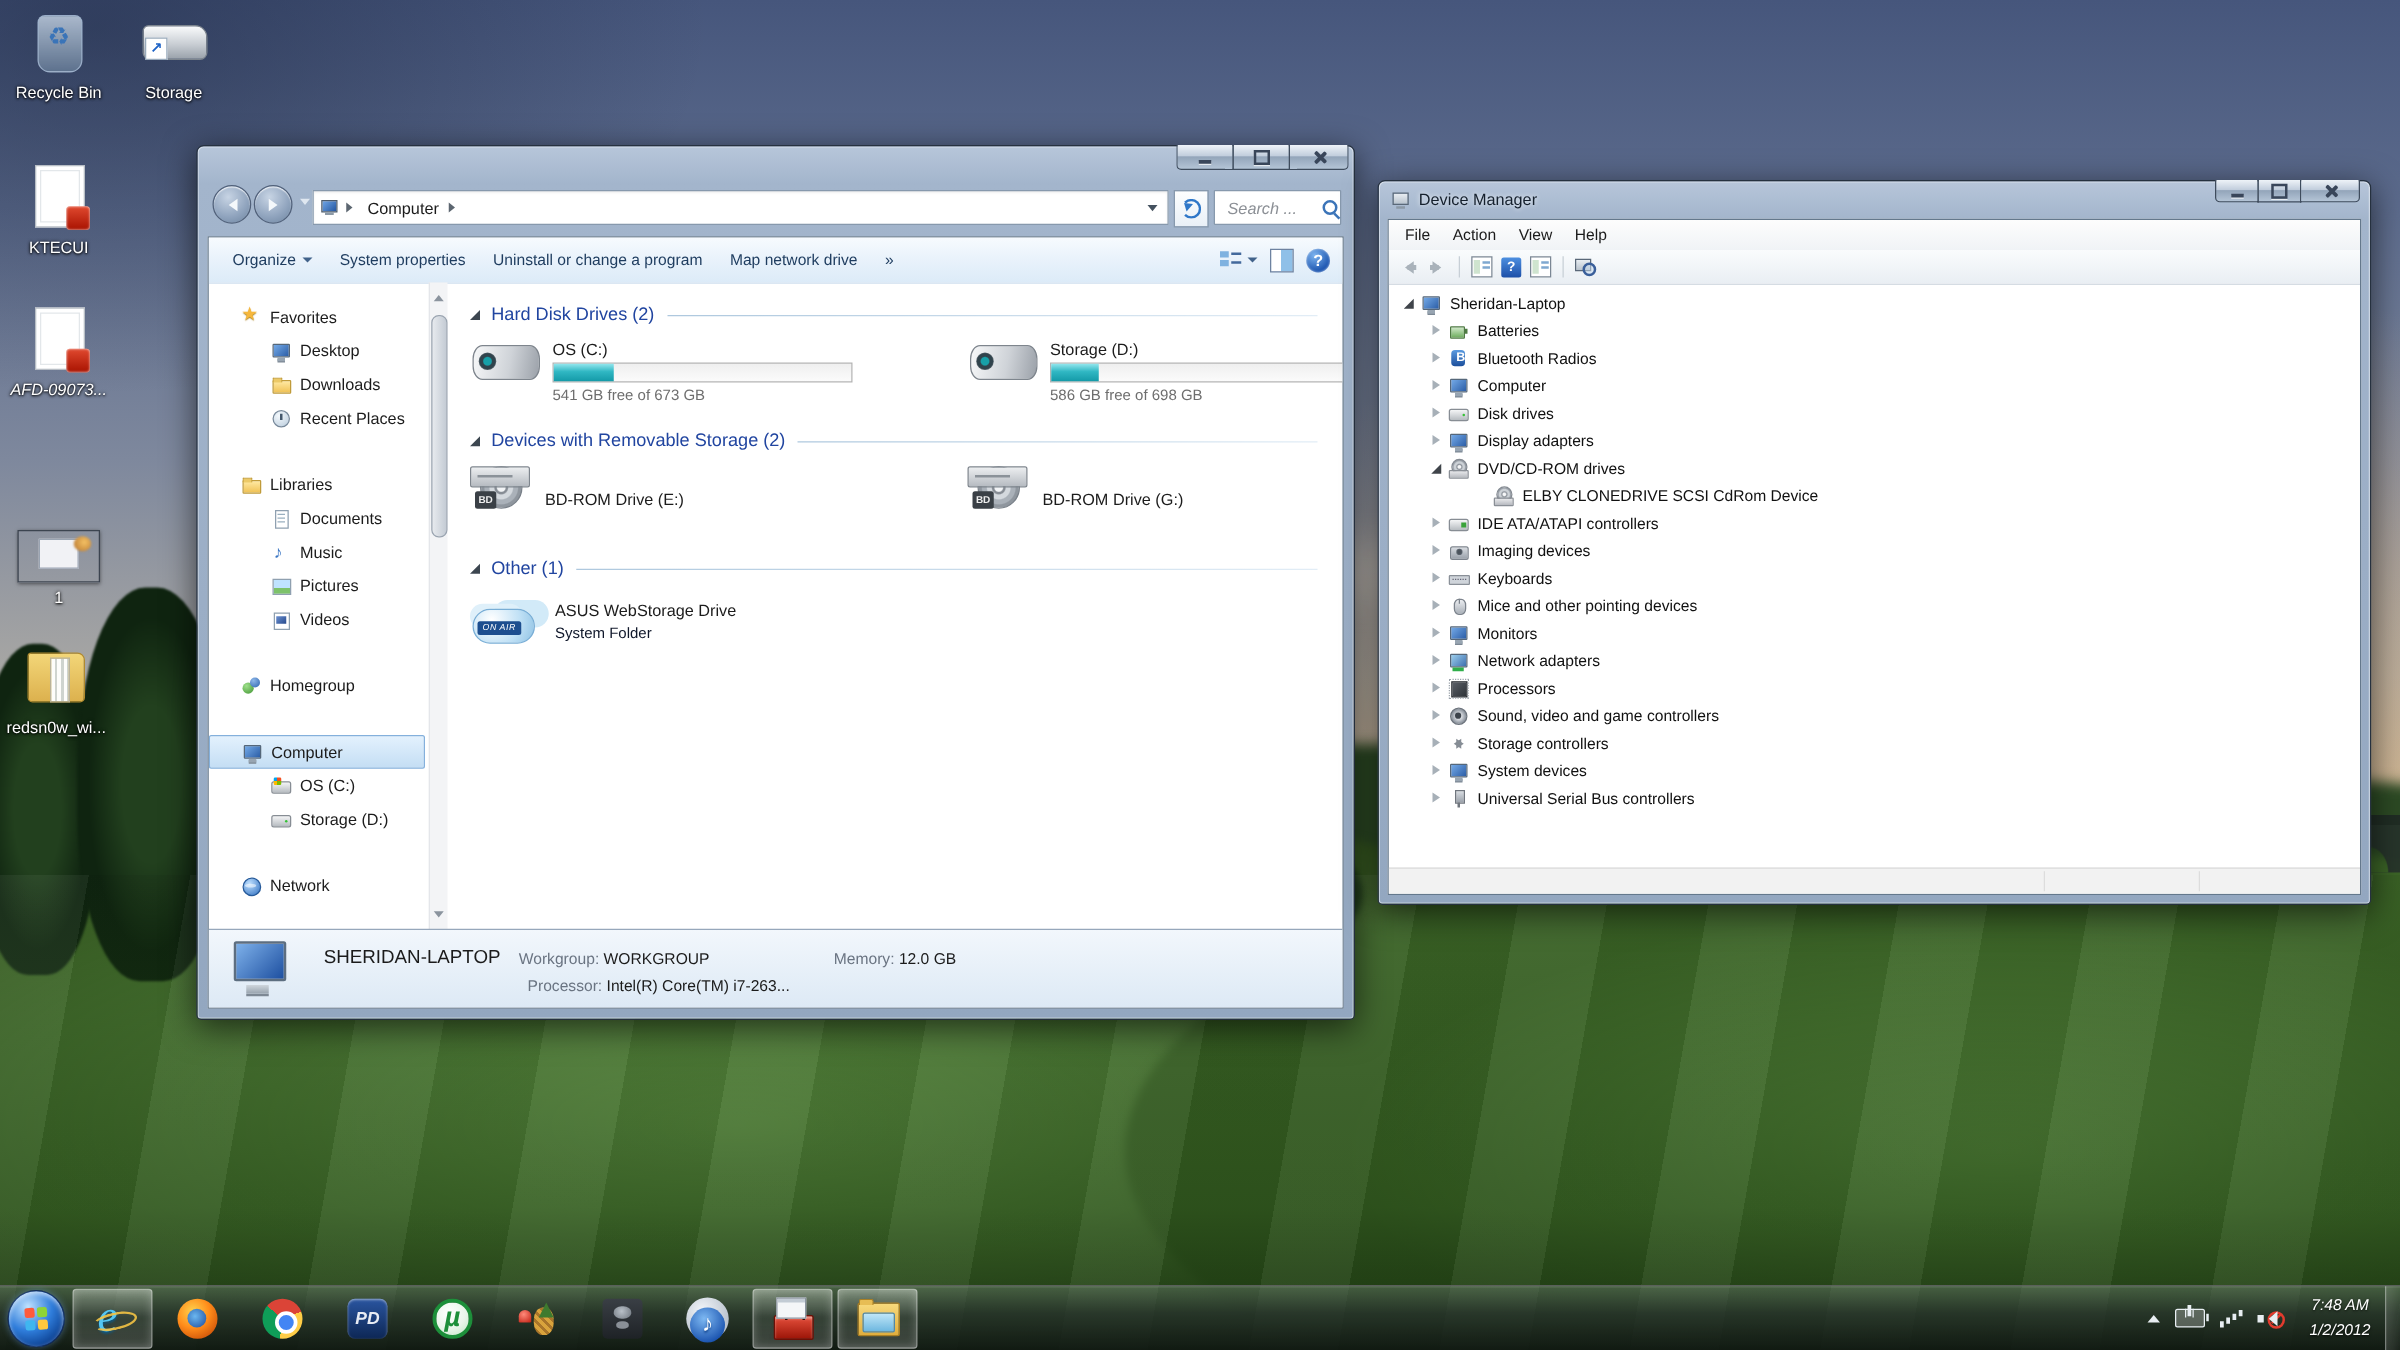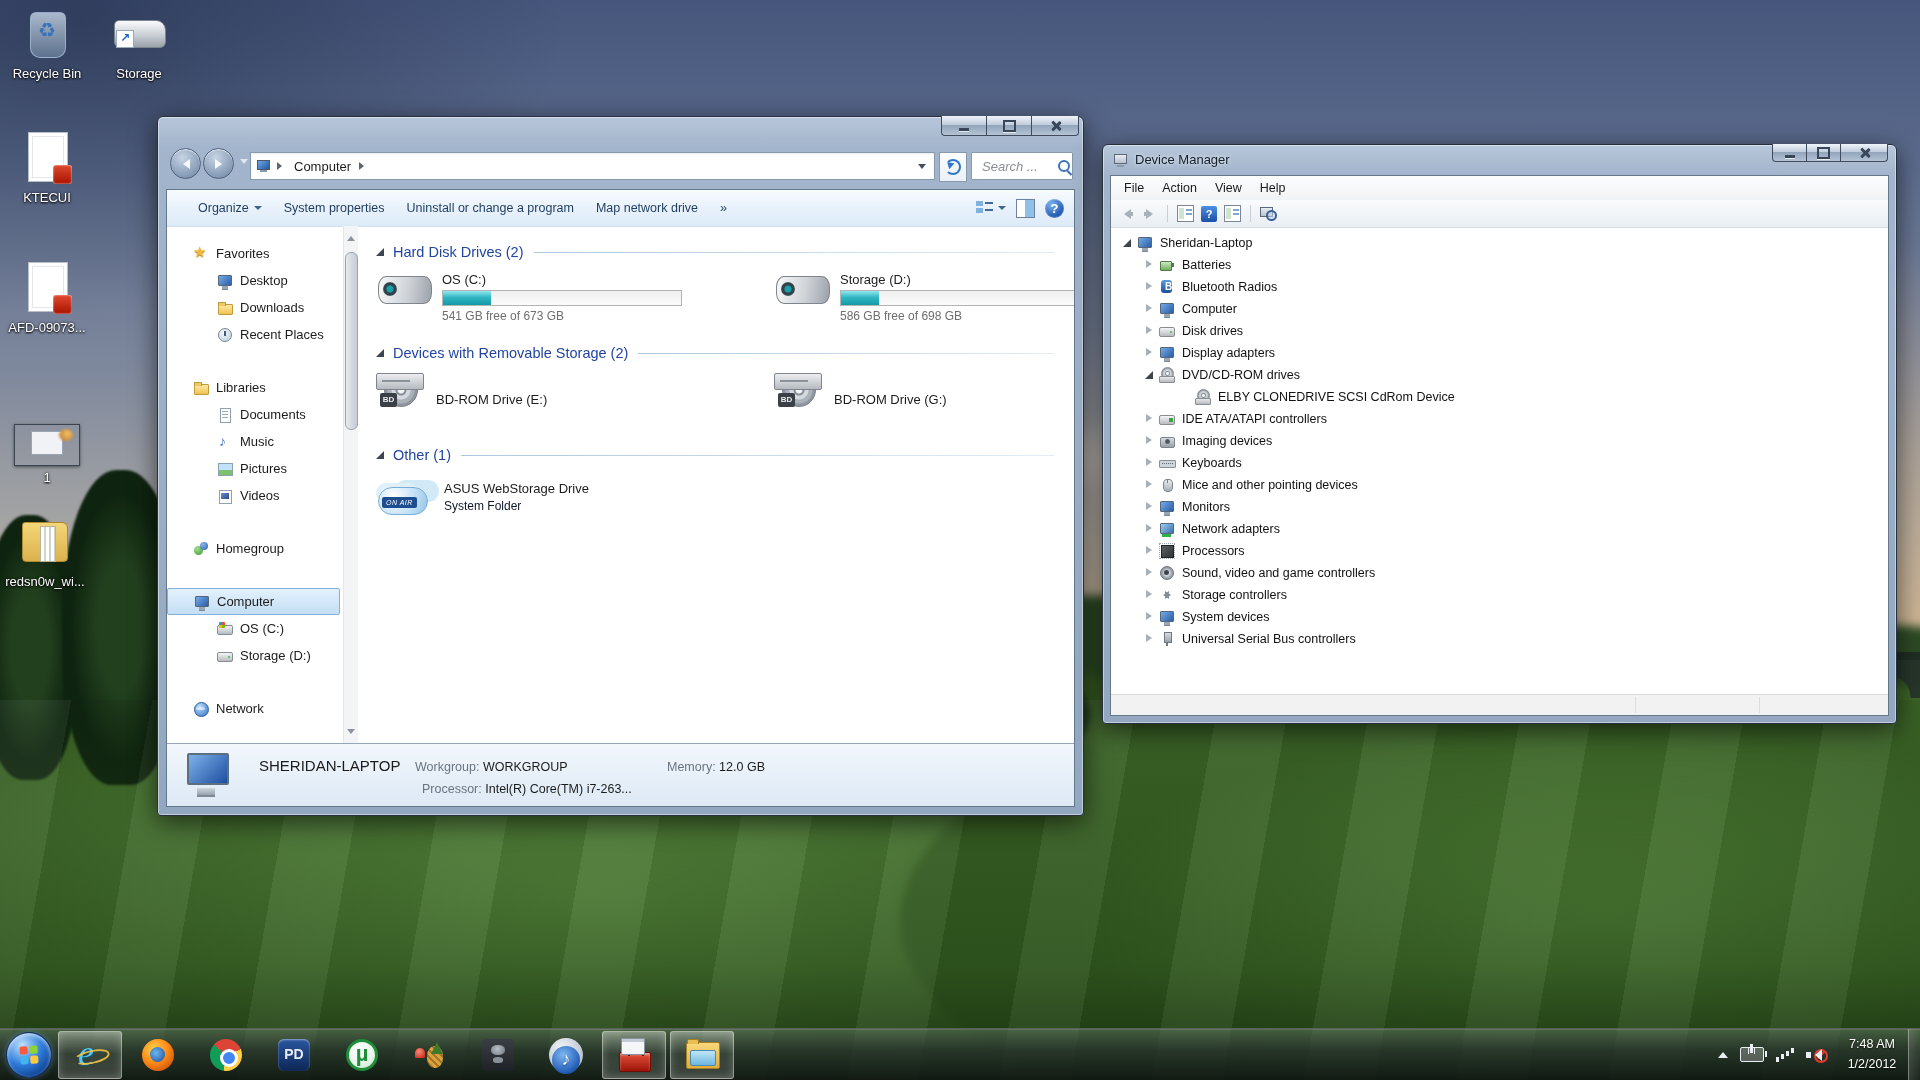--- a/index.html
+++ b/index.html
@@ -41,21 +41,21 @@
       radial-gradient(26px 34px at 30px 46px, rgba(0,0,0,0) 15px, #27332c 16px);
     background-size:auto, 62px 46px;background-repeat:repeat-x;}
 
   
   .dicon{position:absolute;width:90px;text-align:center;cursor:default;}
   .dicon .glyph{position:relative;width:58px;height:56px;margin:0 auto;display:block;}
   .dicon .dlabel{margin-top:4px;font-size:13px;color:#fff;text-shadow:0 1px 2px #000,0 0 3px rgba(0,0,0,.8);}
   .pos-recycle{left:2px;top:6px;}
   .pos-storage{left:94px;top:6px;}
   .pos-ktecui{left:2px;top:130px;}
-  .pos-afd{left:2px;top:260px;}
+  .pos-afd{left:2px;top:244px;font-style:italic;}
   .pos-one{left:2px;top:416px;}
   .pos-redsnow{left:0px;top:514px;}
 
   .ic-recycle-bin::before{content:"";position:absolute;left:12px;top:6px;width:34px;height:44px;
     background:linear-gradient(180deg,rgba(210,225,240,.75),rgba(120,145,170,.6));
     border:1px solid rgba(160,180,205,.9);border-radius:6px 6px 10px 10px;}
   .ic-recycle-bin::after{content:"♻";position:absolute;left:0;right:0;top:14px;color:#3a74b8;font-size:20px;line-height:20px;}
   .ic-external-drive::before{content:"";position:absolute;left:4px;top:14px;width:50px;height:26px;
     background:linear-gradient(180deg,#fafbfc,#c9ced4 55%,#9aa2ab);border:1px solid #7d858e;border-radius:5px 10px 6px 6px;}
   .ic-external-drive::after{content:"↗";position:absolute;left:6px;top:24px;width:16px;height:16px;background:#fff;
@@ -118,21 +118,21 @@
   .searchbox{position:absolute;right:10px;top:35px;width:100px;height:26px;background:#fff;border:1px solid #8799ad;
     display:flex;align-items:center;border-radius:1px;}
   .searchbox input{border:none;outline:none;width:72px;margin-left:8px;font-size:13px;font-style:italic;color:#444;
     font-family:"Liberation Sans","DejaVu Sans",sans-serif;background:transparent;}
   .searchbox input::placeholder{color:#8b8f95;font-style:italic;}
   .mag{width:8px;height:8px;border:2px solid #3b74b8;border-radius:50%;position:relative;margin-left:2px;}
   .mag::after{content:"";position:absolute;left:8px;top:8px;width:6px;height:2px;background:#3b74b8;transform:rotate(45deg);transform-origin:0 0;}
 
   .ex-main{position:absolute;left:8px;right:8px;top:72px;bottom:8px;border:1px solid #64788c;background:#fff;overflow:hidden;}
   .cmdbar{position:absolute;left:0;right:0;top:0;height:36px;background:linear-gradient(180deg,#f7fbfe,#e9f2fb 48%,#dcebf8);
-    border-bottom:1px solid #cfe0ef;display:flex;align-items:center;padding:0 20px;font-size:12.5px;color:#1e3c5f;}
+    border-bottom:1px solid #cfe0ef;display:flex;align-items:center;padding:0 8px;font-size:12.5px;color:#1e3c5f;}
   .cmd{padding:0 11px;display:flex;align-items:center;height:24px;border-radius:3px;}
   .caret-dn{width:0;height:0;border:4px solid transparent;border-top:4px solid #41628a;margin:4px 0 0 5px;}
   .cmd-right{position:absolute;right:10px;display:flex;align-items:center;gap:10px;}
   .views-ic{width:18px;height:16px;background:
     linear-gradient(#7fb2e0 0 0) 0 1px/7px 5px no-repeat,
     linear-gradient(#43699c 0 0) 9px 2px/8px 2px no-repeat,
     linear-gradient(#7fb2e0 0 0) 0 8px/7px 5px no-repeat,
     linear-gradient(#43699c 0 0) 9px 9px/8px 2px no-repeat;}
   .pane-ic{width:17px;height:17px;border:1px solid #6e82a0;background:linear-gradient(90deg,#fff 0 8px,#8fc0e8 8px);}
   .help-ic{width:19px;height:19px;border-radius:50%;background:radial-gradient(circle at 35% 28%,#7db4ef,#1c55b0 70%);
@@ -316,21 +316,21 @@
   .dm-row.leaf .twisty{visibility:hidden;}
   .dm-row .ic{margin-right:7px;}
   .dm-label{white-space:pre;}
   .dm-bottom{position:absolute;left:0;right:0;bottom:0;height:20px;background:#f2f2f2;border-top:1px solid #dadada;}
   .dm-bottom::before{content:"";position:absolute;right:252px;top:2px;bottom:2px;width:1px;background:#ddd;}
   .dm-bottom::after{content:"";position:absolute;right:128px;top:2px;bottom:2px;width:1px;background:#ddd;}
 
   
   .taskbar{position:absolute;left:0;right:0;bottom:0;height:51px;
     background:linear-gradient(180deg,rgba(110,130,115,.45),rgba(40,52,44,.82) 42%,rgba(16,24,18,.92));
-    border-top:1px solid rgba(255,255,255,.3);box-shadow:inset 0 1px 0 rgba(255,255,255,.12);}
+    border-top:1px solid rgba(255,255,255,.3);box-shadow:inset 0 1px 0 rgba(255,255,255,.12);font-style:italic;}
   .startorb{position:absolute;left:6px;top:3px;width:44px;height:44px;border-radius:50%;
     background:radial-gradient(circle at 35% 28%,#bfe2ff,#2f7ddb 45%,#0b3e8e 80%);
     border:1px solid rgba(20,40,80,.8);box-shadow:inset 0 2px 4px rgba(255,255,255,.7), 0 0 6px rgba(120,180,255,.4);
     display:flex;align-items:center;justify-content:center;}
   .winflag{width:18px;height:18px;display:grid;grid-template-columns:8px 8px;grid-template-rows:8px 8px;gap:2px;transform:rotate(-4deg);}
   .winflag span{border-radius:2px;}
   .wf1{background:#ff5a3c;} .wf2{background:#8fd435;} .wf3{background:#3fb6f0;} .wf4{background:#ffc83d;}
   .apps{position:absolute;left:58px;top:2px;height:47px;display:flex;gap:4px;}
   .appbtn{width:62px;height:46px;border-radius:3px;border:1px solid transparent;display:flex;align-items:center;justify-content:center;}
   .appbtn.open{background:linear-gradient(180deg,rgba(255,255,255,.30),rgba(255,255,255,.08) 48%,rgba(255,255,255,.18));

